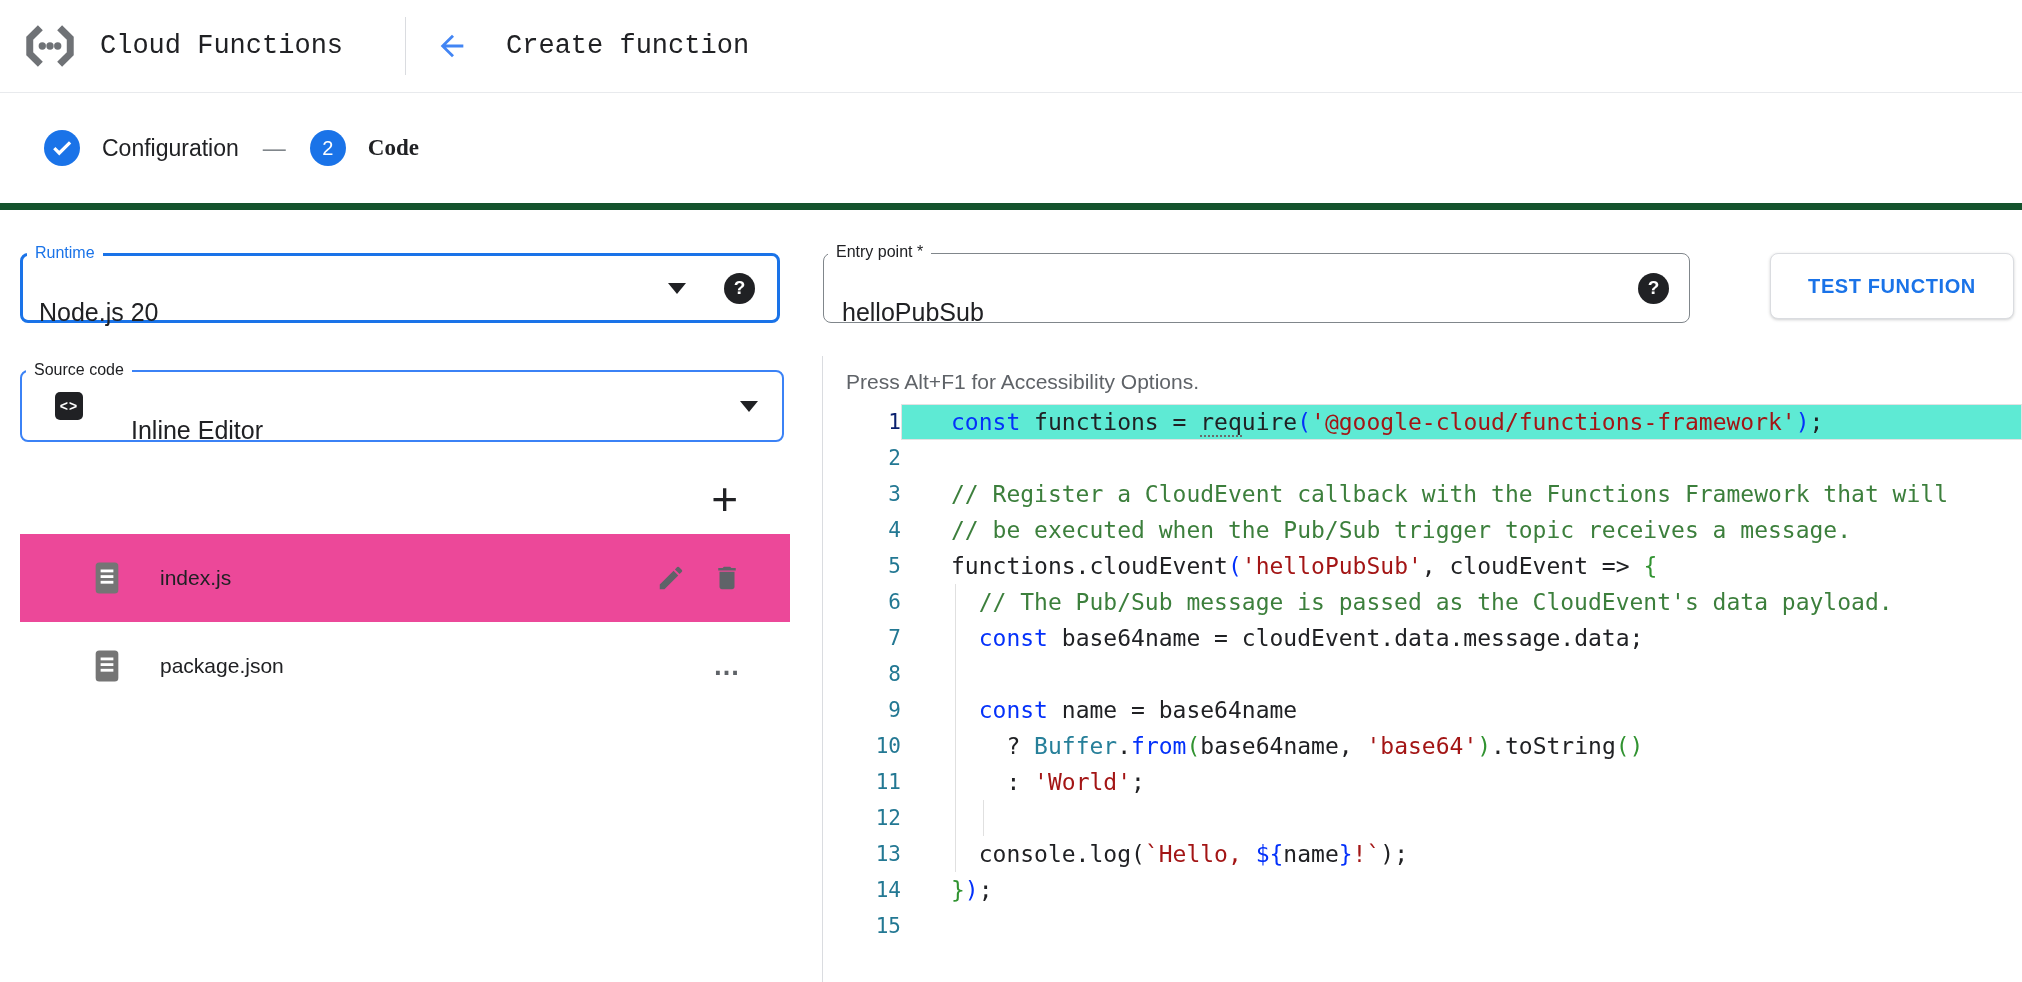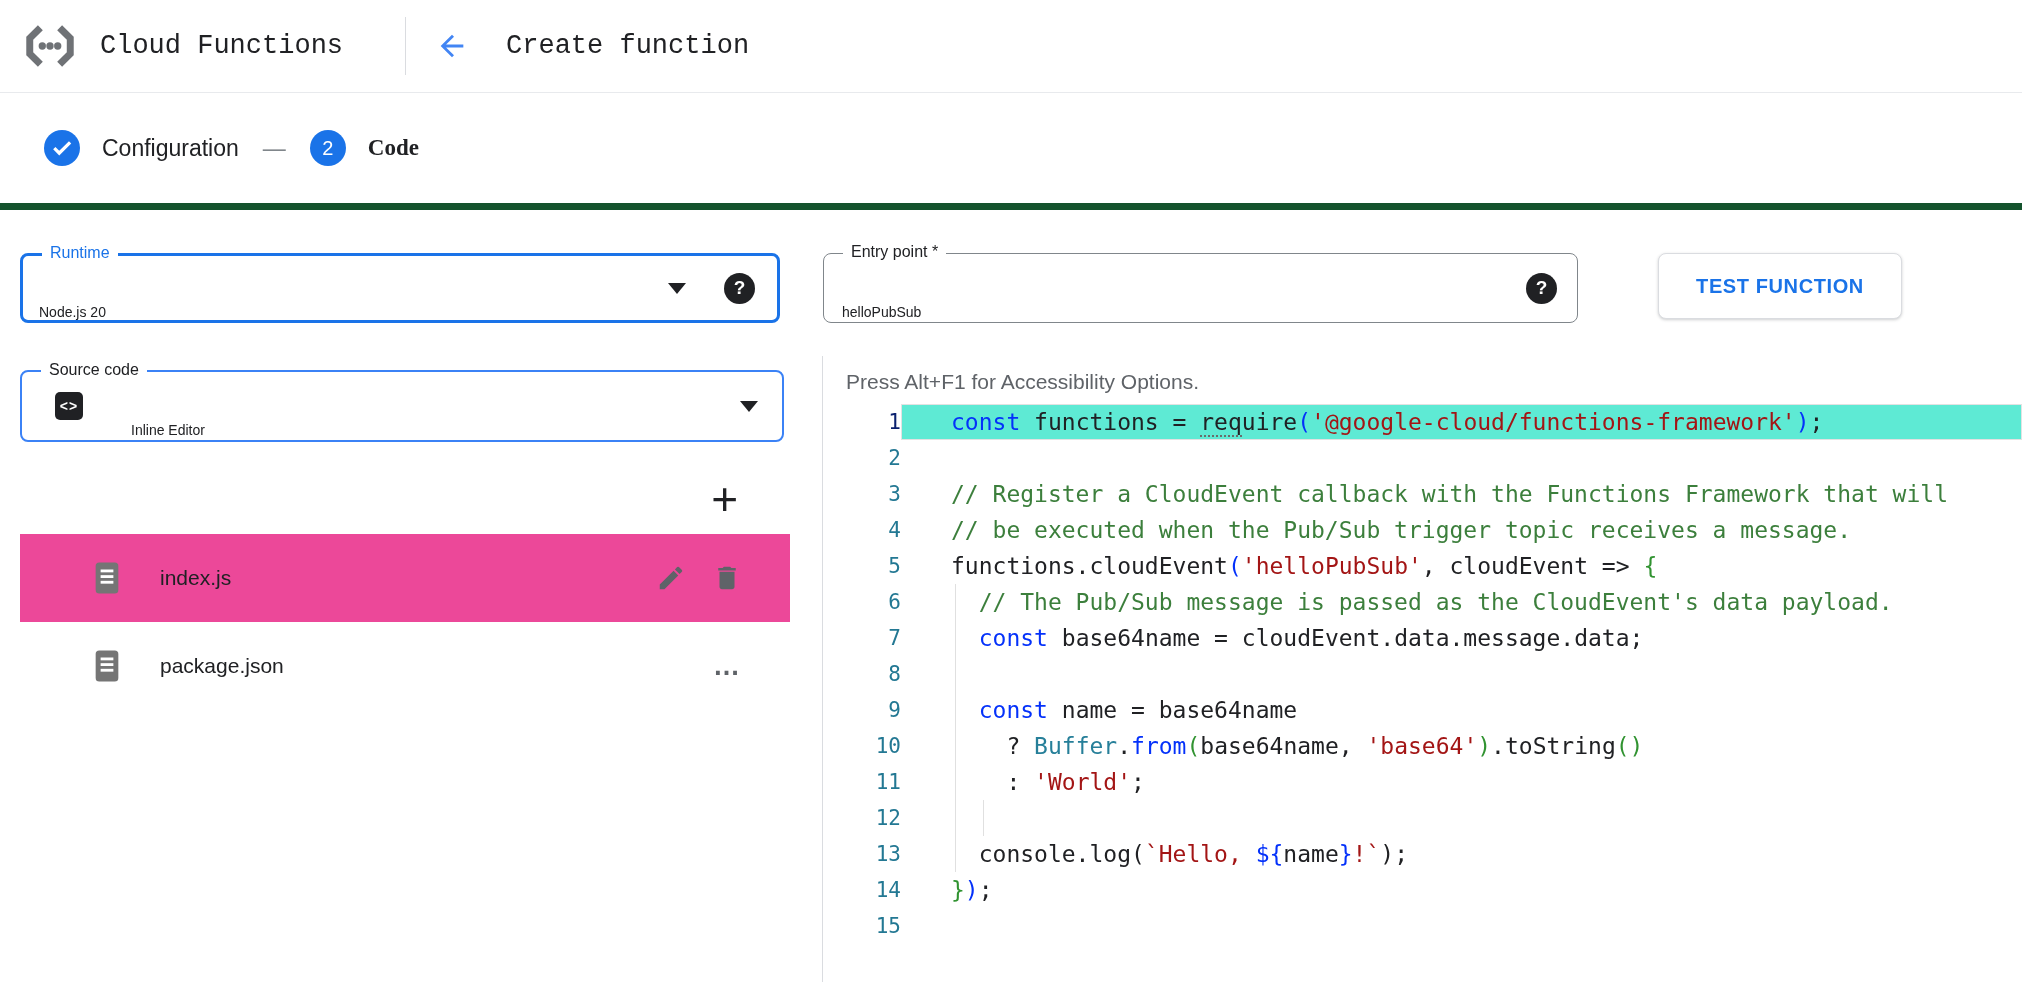--- a/index.html
+++ b/index.html
@@ -27,37 +27,37 @@
   .step-dash { color:#80868b; font-size:23px; margin:0 24px; }
   .stepper .step-circle.second { margin-left:0; }
 
   
   .main { display:flex; height:772px; }
   .left-col { width:822px; flex-shrink:0; padding:43px 0 0 20px; }
   .right-col { flex:1; display:flex; flex-direction:column; padding-top:43px; }
 
   
   .field { position:relative; border-radius:8px; display:flex; align-items:center; background:#fff; }
-  .field .flabel { position:absolute; top:-12px; left:19px; background:#fff; padding:0 8px;
+  .field .flabel { position:absolute; top:-12px; left:4px; background:#fff; padding:0 8px;
     font-size:16px; font-weight:500; color:#202124; line-height:20px; }
   .field.runtime { width:760px; height:70px; border:3px solid #1a73e8; margin-bottom:47px; }
   .field.runtime .flabel { color:#1a73e8; top:-13px; }
-  .field .fvalue { flex:1; font-size:14px; padding-left:16px;margin-top:48px; }
+  .field .fvalue { flex:1; font-size:25px; padding-left:16px;margin-top:48px; }
   .caret { width:0; height:0; border-left:9px solid transparent; border-right:9px solid transparent;
     border-top:11px solid #202124; margin-right:8px; }
   .help-icon { width:31px; height:31px; border-radius:50%; background:#202124; color:#fff;
     font-size:19px; font-weight:700; display:flex; align-items:center; justify-content:center;
     margin:0 22px 0 30px; cursor:pointer; flex-shrink:0; }
   .field.source { width:764px; height:72px; border:2px solid #3b82f6; }
   .code-chip { width:28px; height:28px; background:#202124; border-radius:5px; color:#fff;
     font-size:14px; font-weight:700; display:flex; align-items:center; justify-content:center;
     margin-left:33px; letter-spacing:1px; flex-shrink:0; }
   .field.source .fvalue { padding-left:48px; }
   .field.source .caret { margin-right:24px; }
-  .field.entry { width:755px; height:70px; border:1px solid #80868b; margin-left:1px; }
+  .field.entry { width:867px; height:70px; border:1px solid #80868b; margin-left:1px; }
   .field.entry .fvalue { padding-left:18px; }
   .field.entry .help-icon { margin:0 20px 0 20px; }
 
   
   .filelist { width:770px; margin-top:22px; }
   .add-row { height:70px; display:flex; align-items:center; justify-content:flex-end; padding-right:52px; }
   .add-btn { background:none; border:none; font-size:46px; font-weight:300; color:#202124;
     cursor:pointer; line-height:46px; }
   .file-row { height:88px; display:flex; align-items:center; padding:0 48px 0 72px; cursor:pointer; }
   .file-row.selected { background:#ec4899; }

